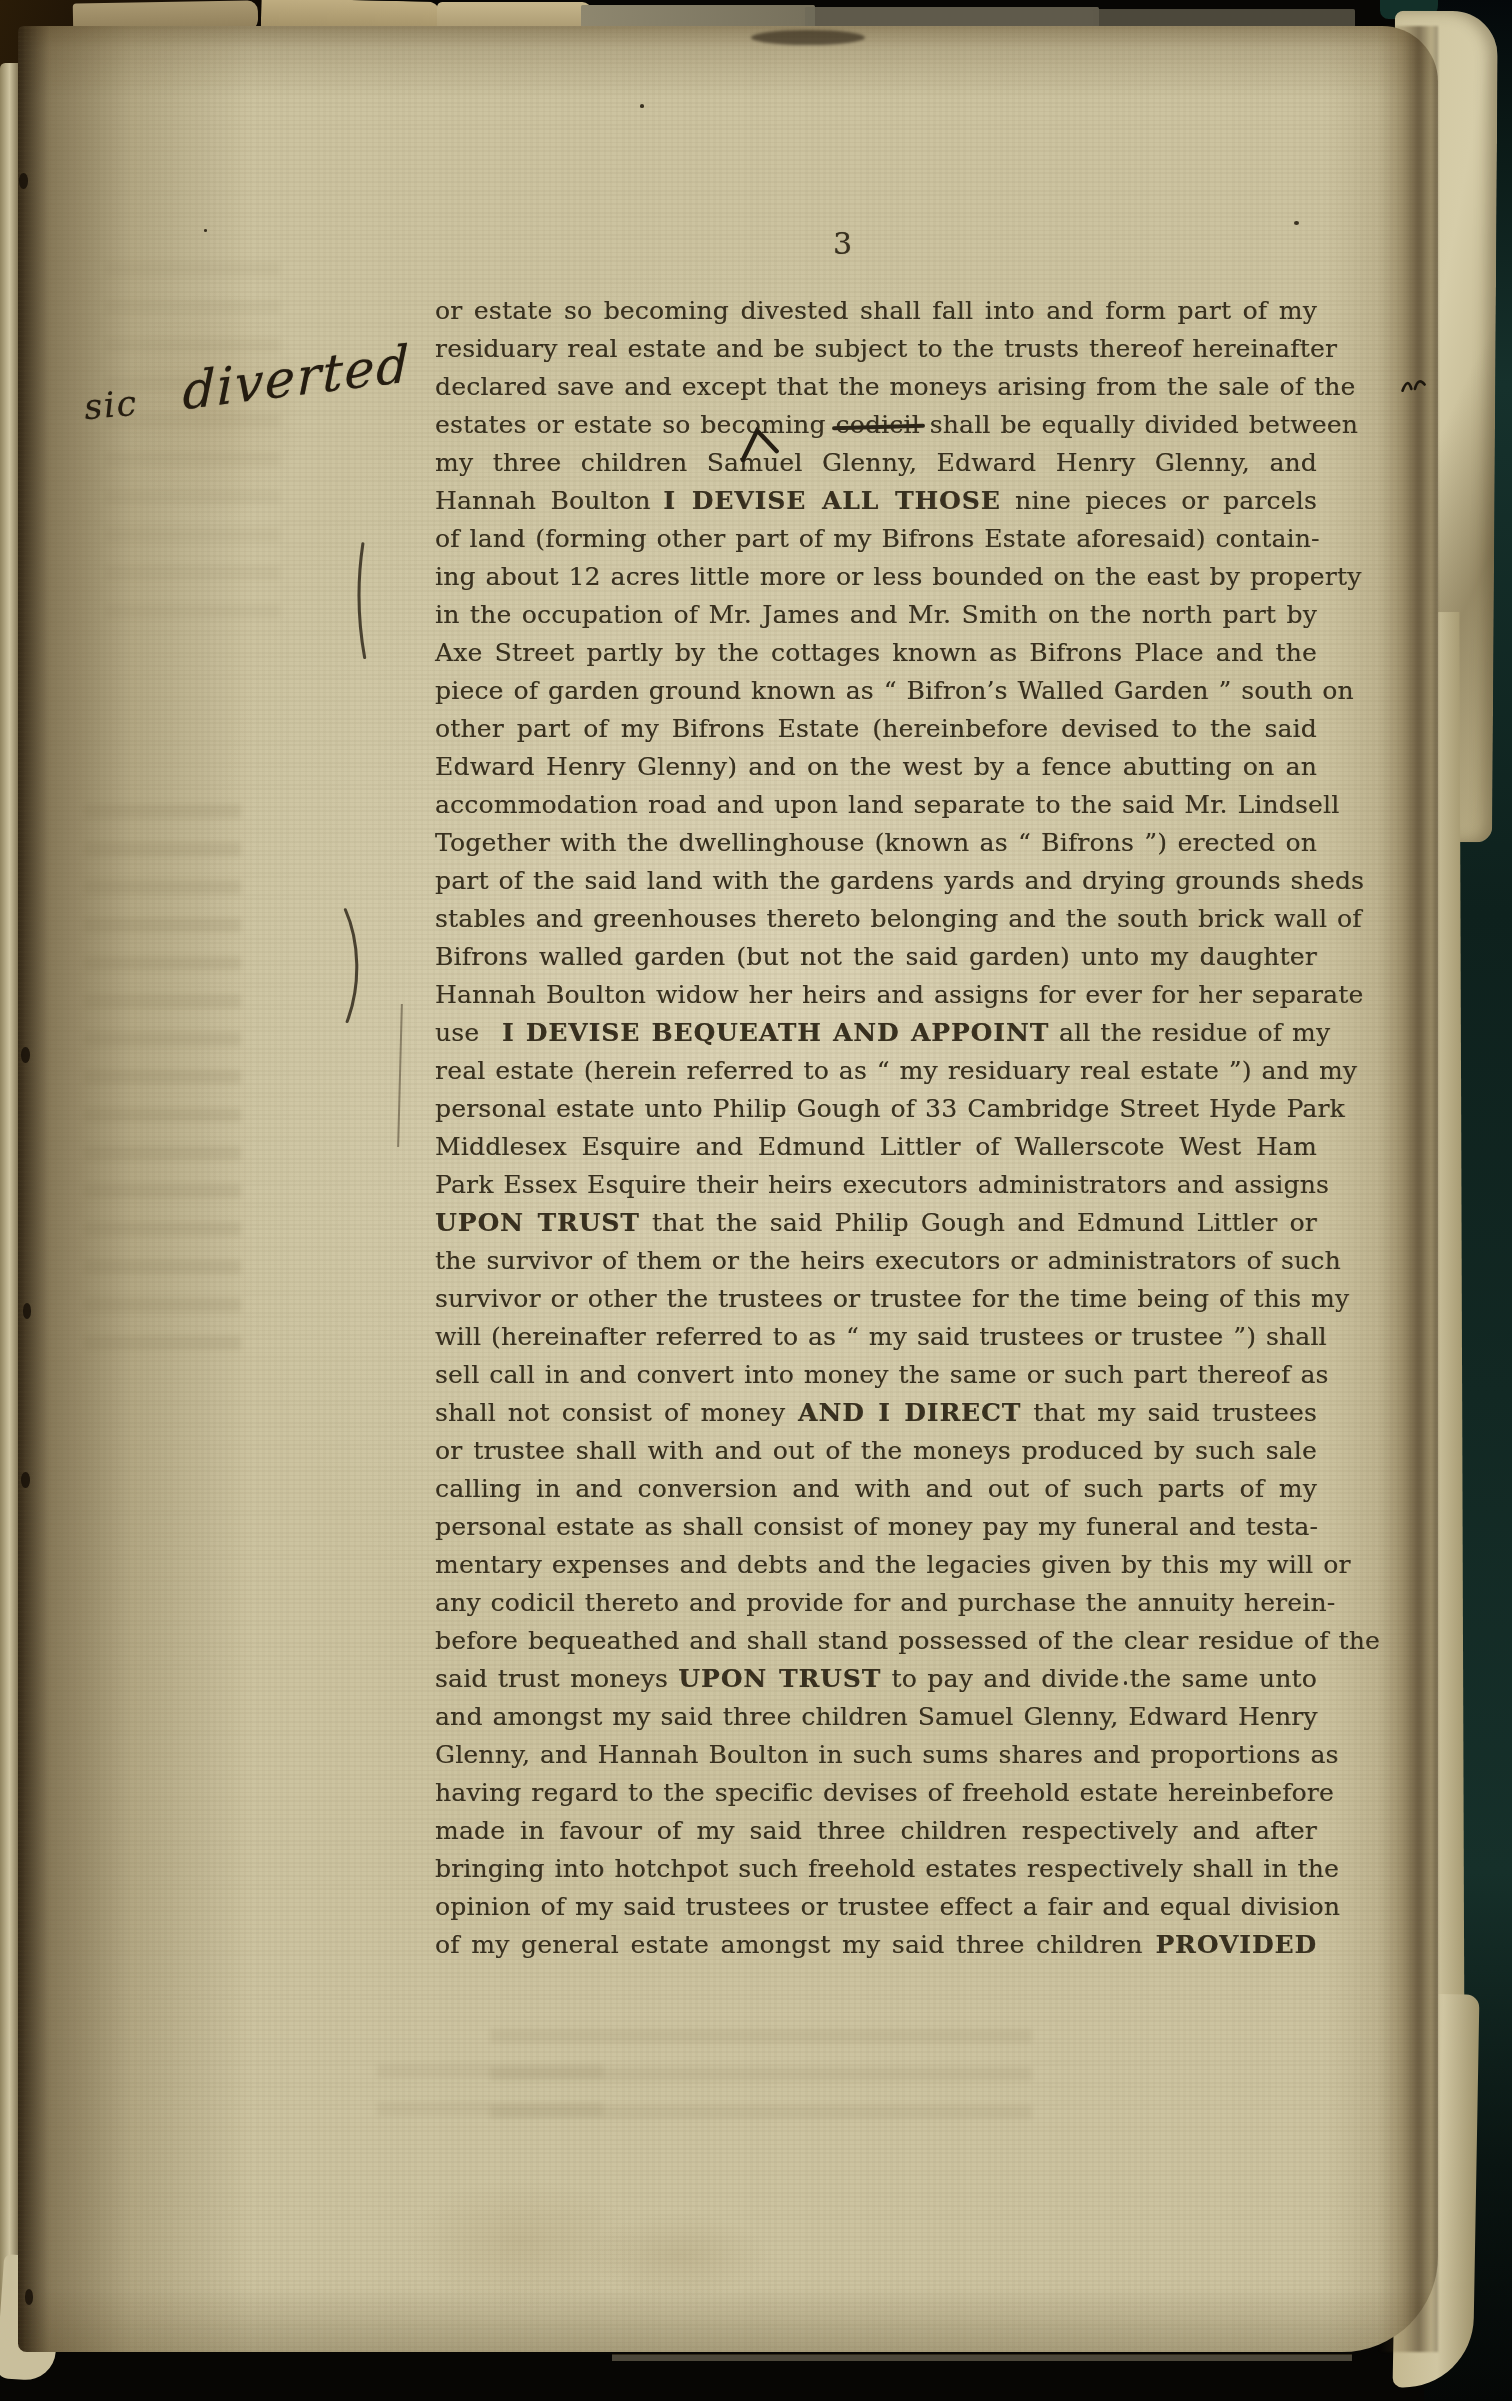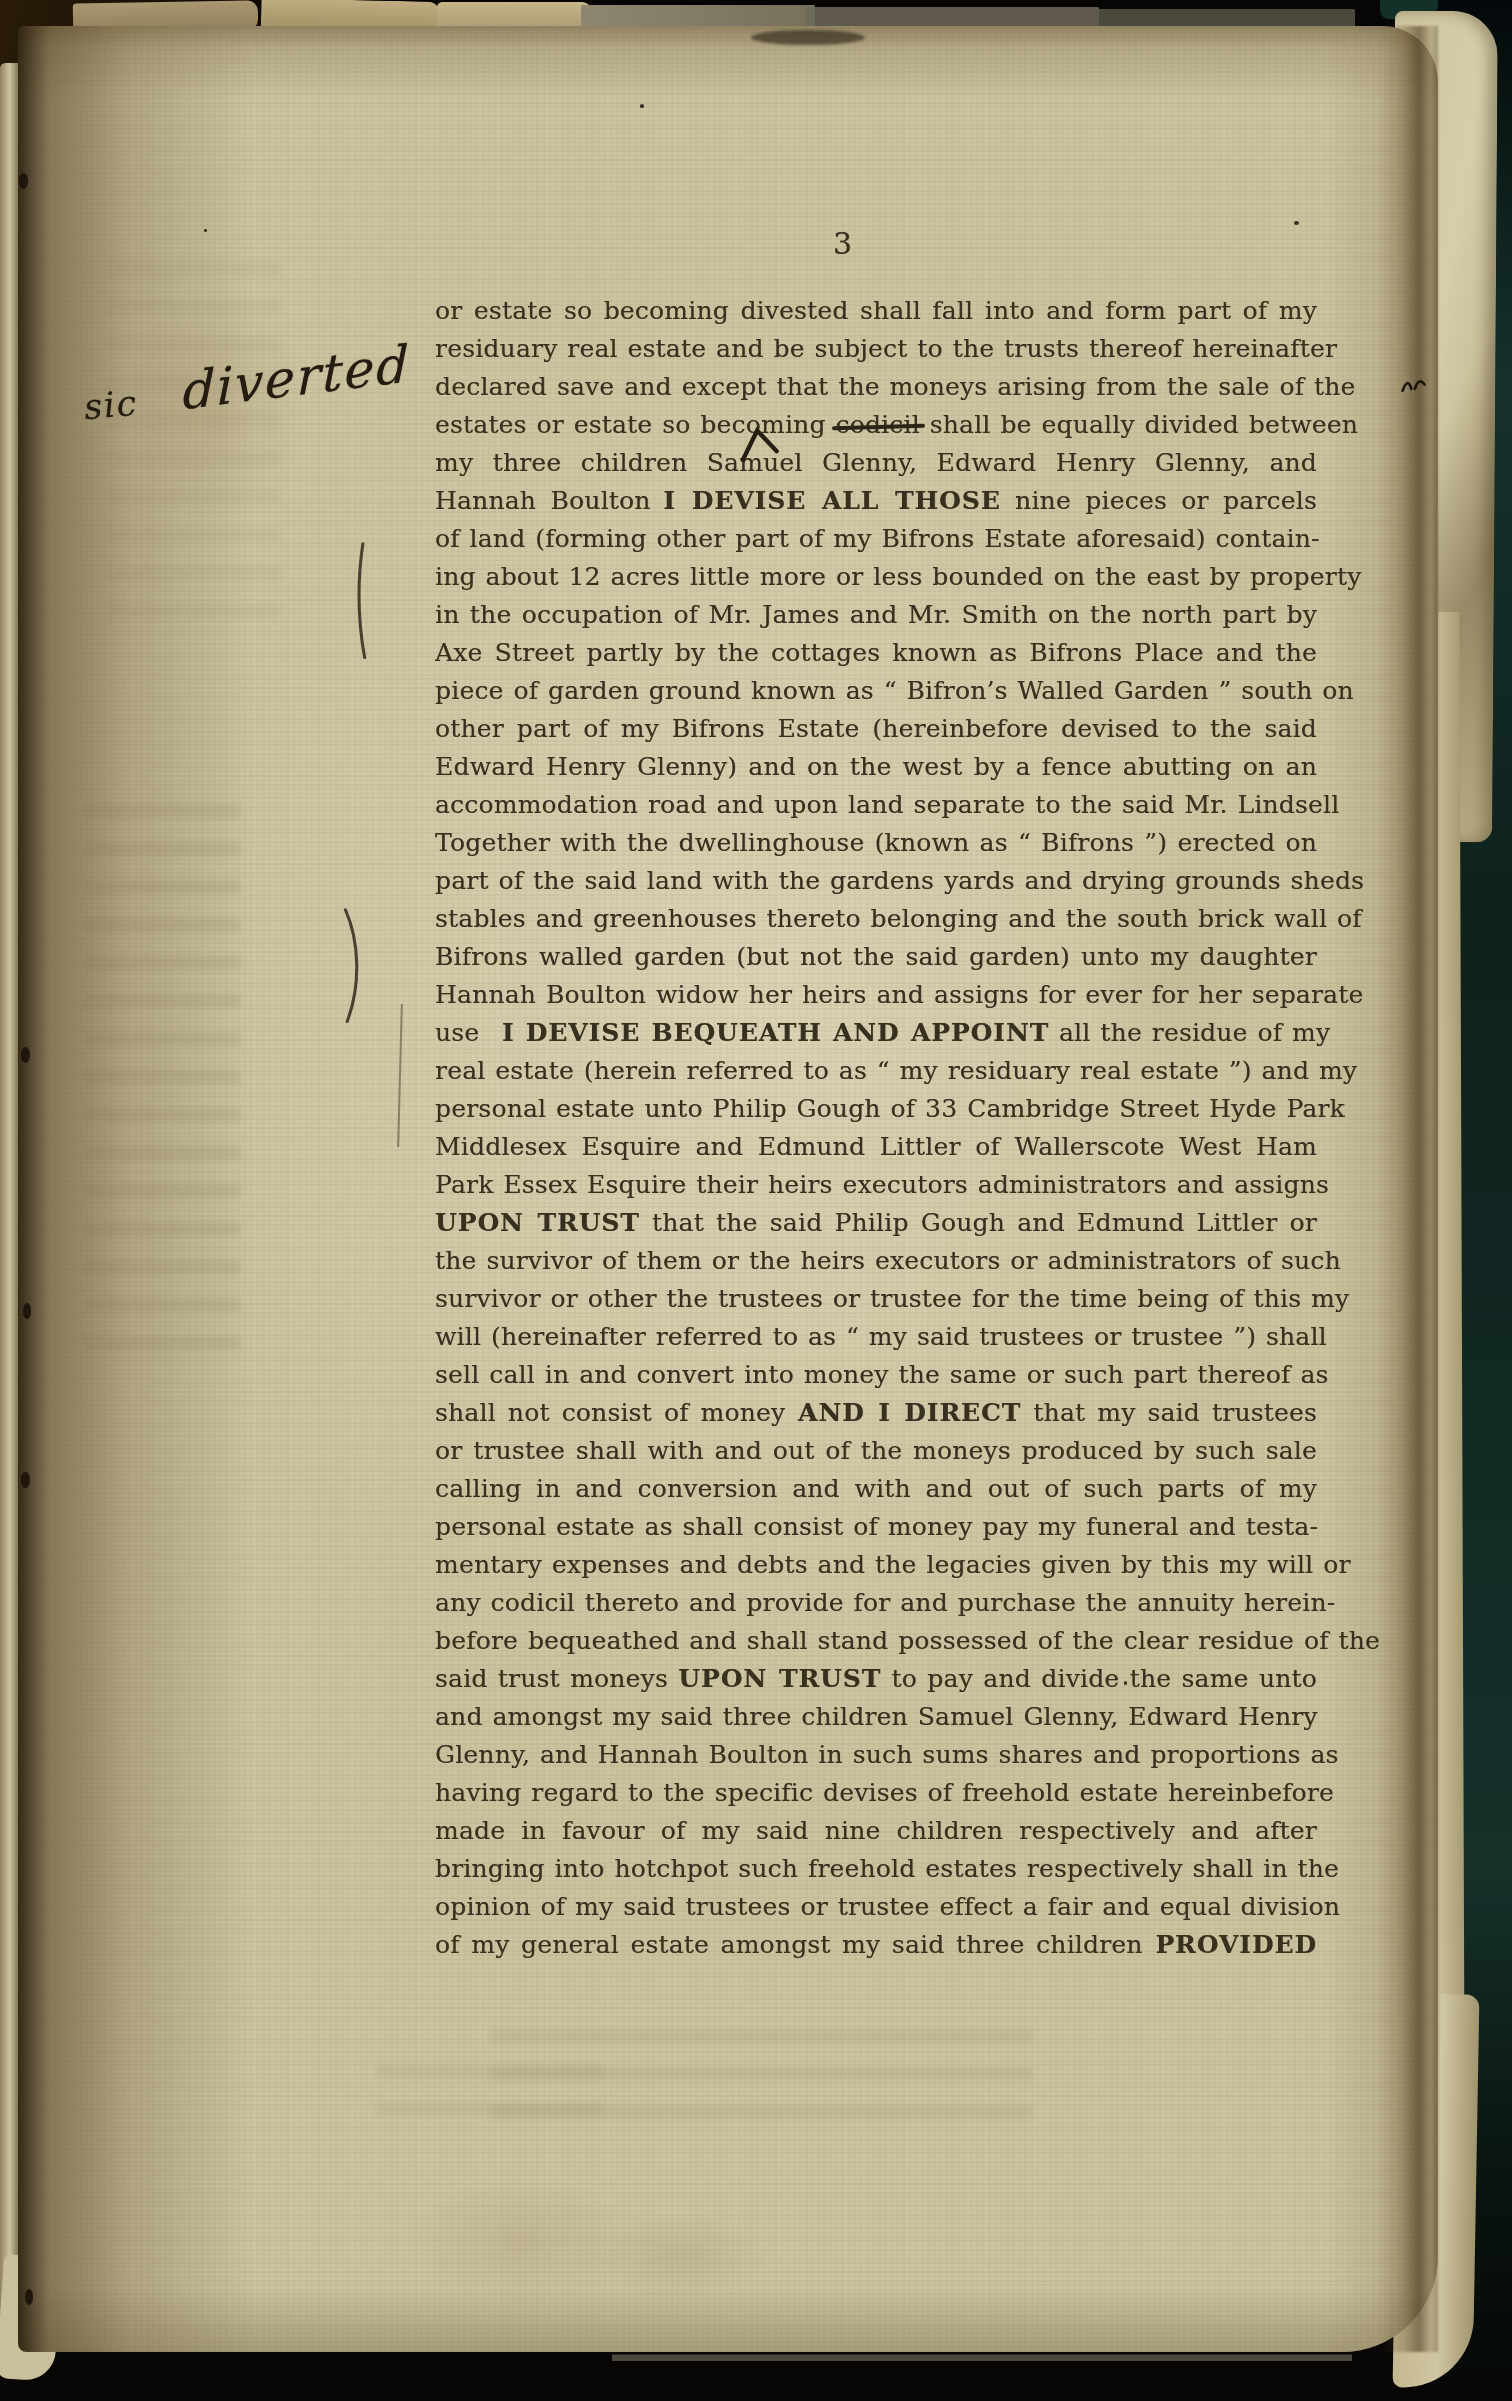--- a/index.html
+++ b/index.html
@@ -225,21 +225,21 @@
       <div class="text-line"><span>or trustee shall with and out of the moneys produced by such sale</span></div>
       <div class="text-line"><span>calling in and conversion and with and out of such parts of my</span></div>
       <div class="text-line"><span>personal estate as shall consist of money pay my funeral and testa-</span></div>
       <div class="text-line"><span>mentary expenses and debts and the legacies given by this my will or</span></div>
       <div class="text-line"><span>any codicil thereto and provide for and purchase the annuity herein-</span></div>
       <div class="text-line"><span>before bequeathed and shall stand possessed of the clear residue of the</span></div>
       <div class="text-line"><span>said trust moneys </span><span class="b">UPON TRUST</span><span> to pay and divide the same unto</span></div>
       <div class="text-line"><span>and amongst my said three children Samuel Glenny, Edward Henry</span></div>
       <div class="text-line"><span>Glenny, and Hannah Boulton in such sums shares and proportions as</span></div>
       <div class="text-line"><span>having regard to the specific devises of freehold estate hereinbefore</span></div>
-      <div class="text-line"><span>made in favour of my said nine children respectively and after</span></div>
+      <div class="text-line"><span>made in favour of my said three children respectively and after</span></div>
       <div class="text-line"><span>bringing into hotchpot such freehold estates respectively shall in the</span></div>
       <div class="text-line"><span>opinion of my said trustees or trustee effect a fair and equal division</span></div>
       <div class="text-line"><span>of my general estate amongst my said three children </span><span class="b">PROVIDED</span></div>
     </div>
 
   <div class="note note-sic">sic</div>
   <div class="note note-diverted">diverted</div>
 
   <svg class="mark" style="left:736px;top:425px;" width="45" height="37" viewBox="0 0 52 42">
     <path d="M6,38 L26,6 L46,32" stroke="#241d12" stroke-width="5" fill="none" stroke-linecap="round" transform="rotate(-6 26 21)"></path>

